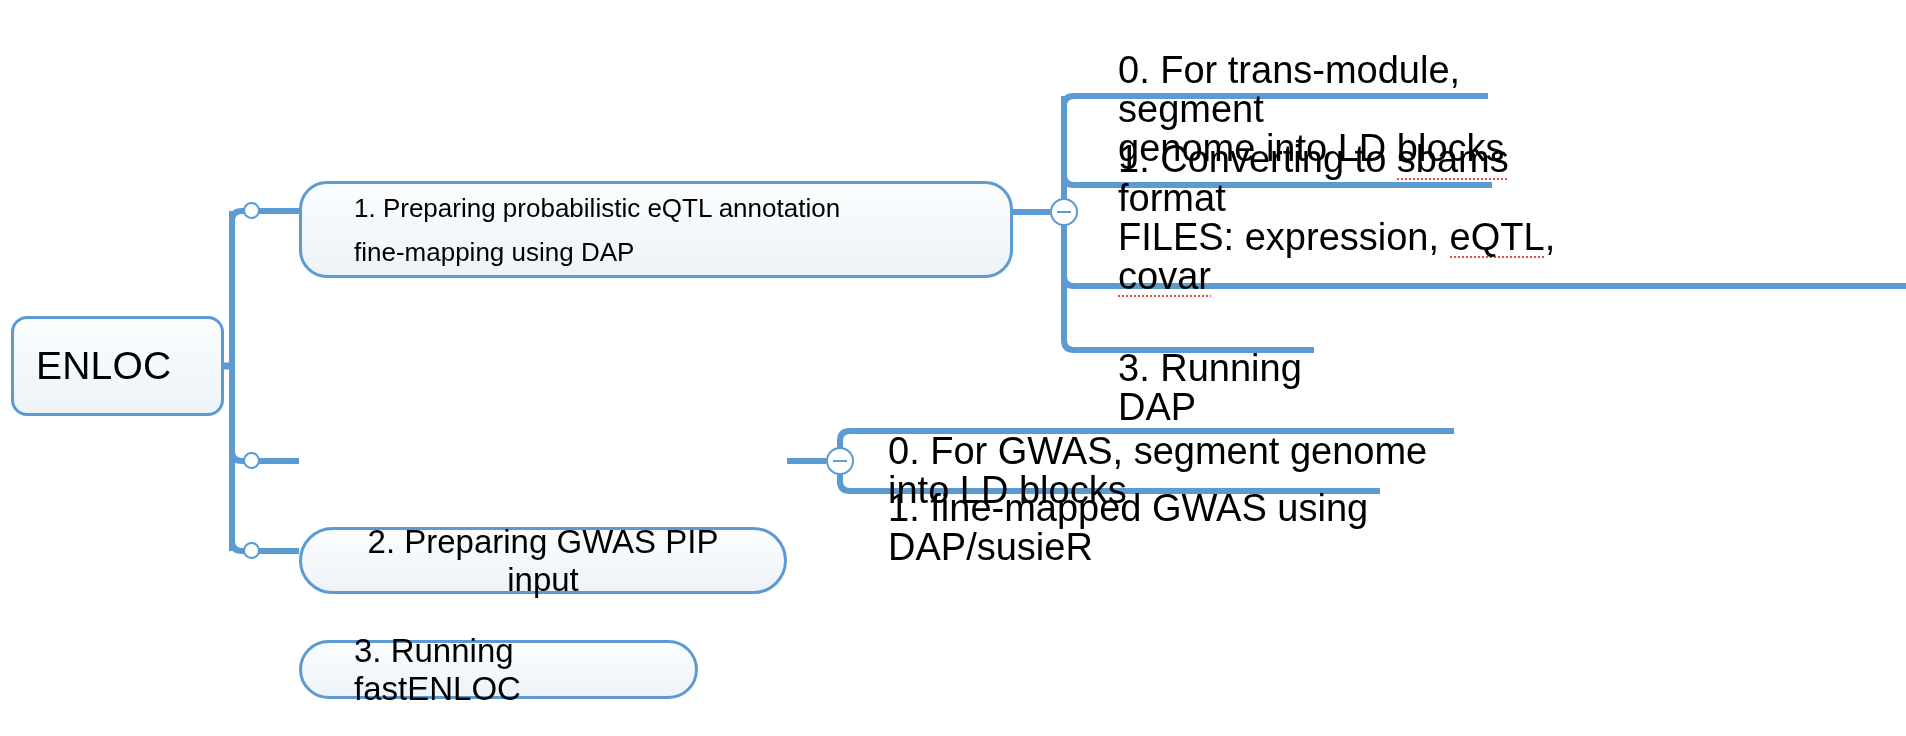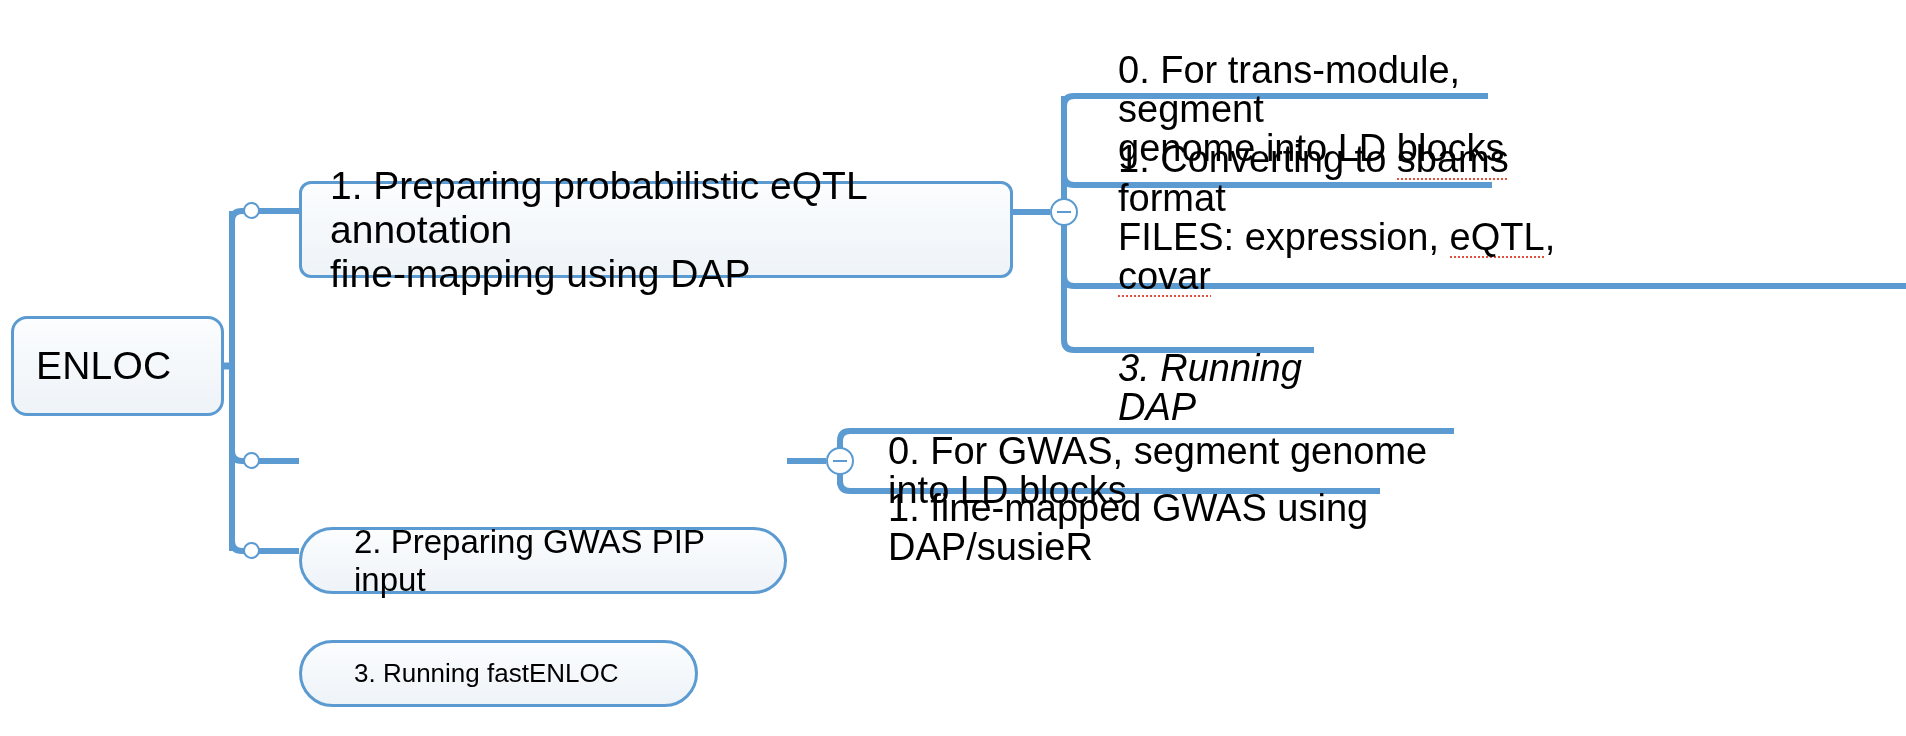--- a/index.html
+++ b/index.html
@@ -55,44 +55,45 @@
     padding: 0 22px;
     font-size: 39px;
     letter-spacing: 0.2px;
   }
 
   #node-branch-1 {
     left: 299px;
     top: 181px;
     width: 714px;
     height: 97px;
-    border-radius: 12px;
-    padding: 0 28px;
-    font-size: 39px;
+    border-radius: 28px;
+    padding: 0 52px;
+    font-size: 26px;
     line-height: 44px;
   }
 
   #node-branch-2 {
     left: 299px;
     top: 527px;
     width: 488px;
     height: 67px;
     border-radius: 34px;
     padding: 0 52px;
     font-size: 33px;
+    text-align: center;
   }
 
   #node-branch-3 {
     left: 299px;
     top: 640px;
     width: 399px;
-    height: 67px;
+    height: 59px;
     border-radius: 34px;
     padding: 0 52px;
-    font-size: 26px;
+    font-size: 33px;
   }
 
   
   .leaf {
     position: absolute;
     color: #000000;
     font-size: 38px;
     line-height: 39px;
     white-space: pre-line;
     z-index: 3;
@@ -106,21 +107,21 @@
         #e0503c 0, #e0503c 2px, transparent 2px, transparent 4px);
     background-repeat: repeat-x;
     background-size: 4px 2px;
     background-position: 0 calc(100% - 1px);
     padding-bottom: 1px;
   }
 
   #leaf-1-0 { left: 1118px; top: 12px;  width: 470px; }
   #leaf-1-1 { left: 1118px; top: 101px; width: 470px; }
   #leaf-1-2 { left: 1118px; top: 190px; width: 480px; }
-  #leaf-1-3 { left: 1118px; top: 310px; width: 260px; font-style: italic; }
+  #leaf-1-3 { left: 1118px; top: 310px; width: 260px; }
   #leaf-2-0 { left: 888px;  top: 393px; width: 580px; }
   #leaf-2-1 { left: 888px;  top: 450px; width: 530px; }
 
   
   .toggle {
     position: absolute;
     width: 28px;
     height: 28px;
     border-radius: 50%;
     background: #ffffff;

